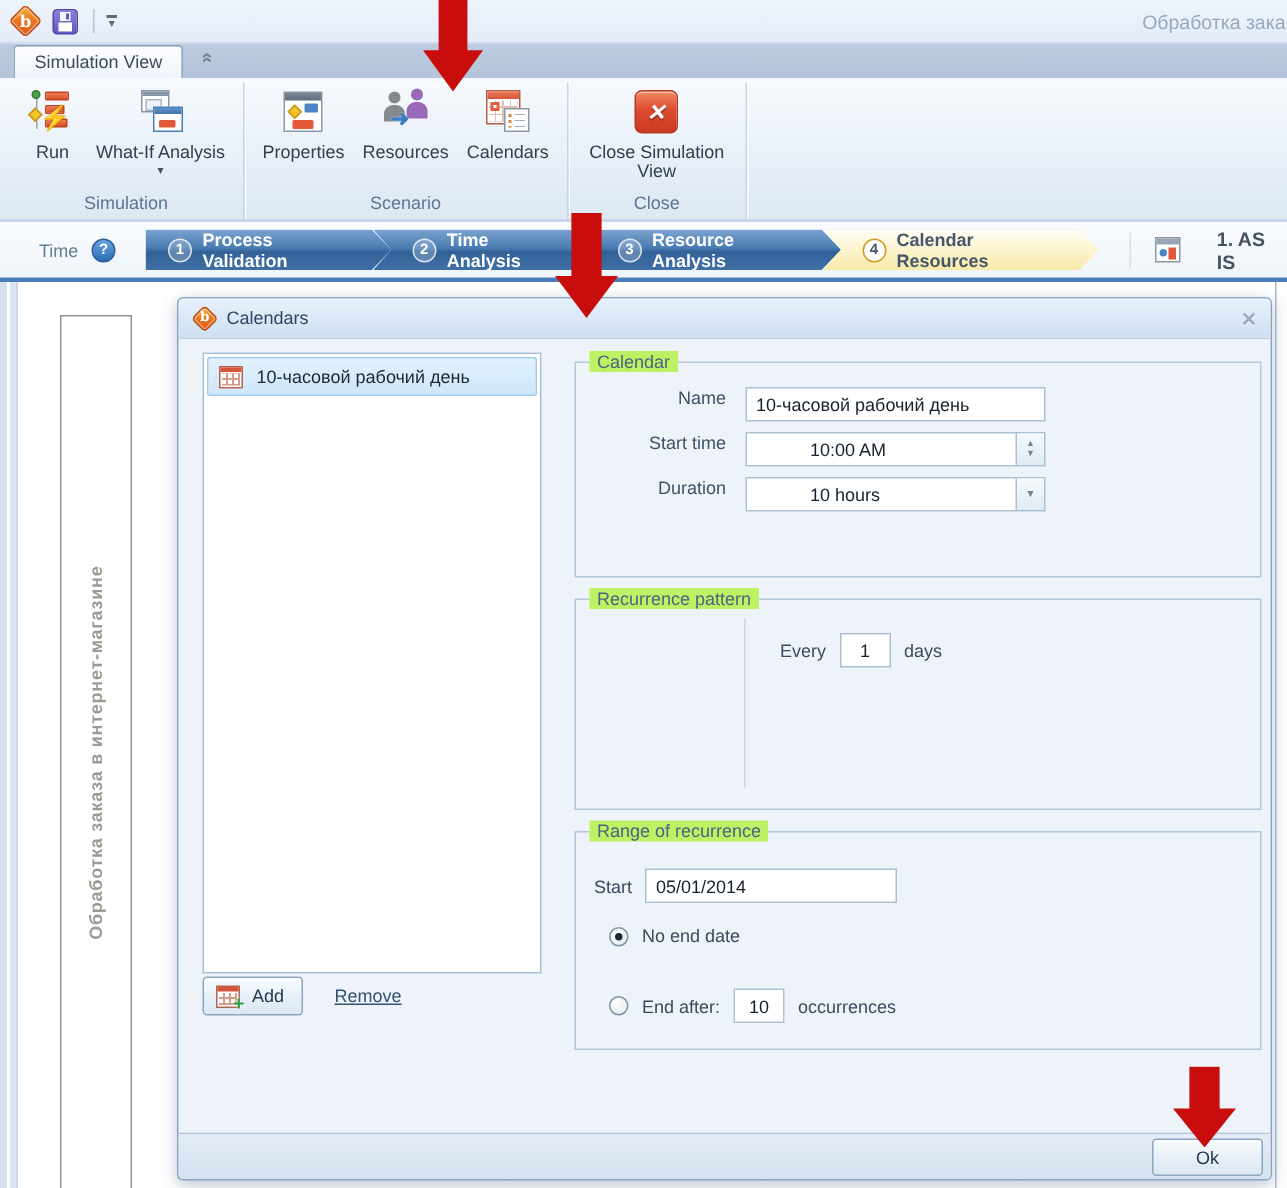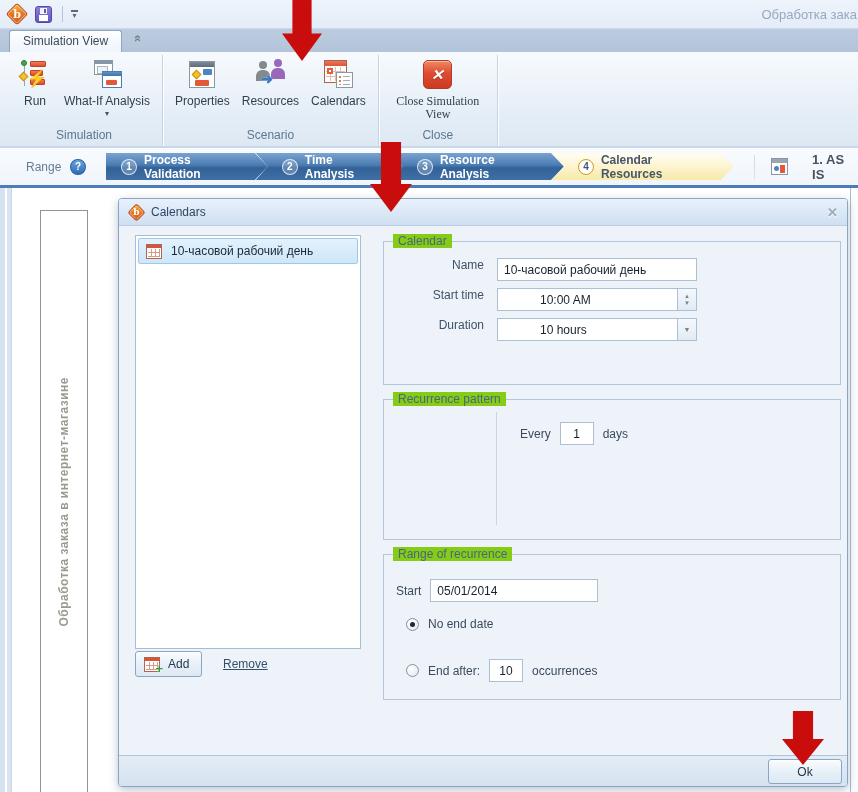--- a/index.html
+++ b/index.html
@@ -27,21 +27,21 @@
   .tabstrip { height:23px; background:linear-gradient(#bccbdf,#b3c4da); display:flex; align-items:flex-end; padding-left:9px; }
   .tab { background:linear-gradient(#fdfeff,#eff5fc); border:1px solid #8fa6c0; border-bottom:none; border-radius:3px 3px 0 0; padding:3px 13px 4px; font-size:12px; color:#3d4a58; cursor:pointer; }
   .collapse { margin:0 0 5px 12px; color:#76828e; transform:rotate(-90deg); font-size:13px; font-weight:bold; letter-spacing:-2px; cursor:pointer; }
 
   
   .ribbon { height:96px; background:linear-gradient(#f7fafd,#e5eef7 65%,#dde8f3); border-bottom:2px solid #c9d8e8; display:flex; padding:3px 0 0 6px; }
   .rgroup { display:flex; flex-direction:column; border-right:1px solid #c6d5e5; box-shadow:1px 0 0 #fbfdff; padding:0 3px; }
   .rbtns { display:flex; align-items:flex-start; flex:1; padding:1px 3px 0; }
   .rbtn { display:flex; flex-direction:column; align-items:center; padding:2px 6px; cursor:pointer; border-radius:2px; }
   .rbtn .cap { font-size:12px; color:#323f4d; text-align:center; line-height:13px; margin-top:3px; white-space:nowrap; }
-  .rbtn .cap.wrap { white-space:normal; width:94px;font-family:Liberation Serif, serif; }
+  .rbtn .cap.wrap { white-space:normal; width:94px; }
   .drop-ar { font-size:8px; color:#46545f; margin-top:2px; line-height:7px; }
   .glabel { text-align:center; font-size:12px; color:#5d7792; padding:1px 10px 4px; }
 
   .icon32 { width:34px; height:34px; position:relative; }
   .icon32 i { position:absolute; }
   
   .ic-run .rail { left:6px; top:4px; width:1px; height:24px; background:#93a5b5; }
   .ic-run .dot { left:3px; top:2px; width:6px; height:6px; border-radius:50%; background:#4ca24c; border:1px solid #2f7d32; }
   .ic-run .diam { left:2px; top:15px; width:7px; height:7px; background:#f2c12e; border:1px solid #c9941a; transform:rotate(45deg); }
   .ic-run .bar { left:12px; width:16px; height:6px; background:linear-gradient(#ef7c52,#da4f2c); border-radius:1px; border:1px solid #c04222; }
@@ -117,21 +117,21 @@
   .mini-cal { width:16px; height:15px; background:#fff; border:1px solid #b5634f; position:relative; flex:0 0 auto; display:inline-block; }
   .mini-cal::before { content:""; position:absolute; left:0; top:0; right:0; height:3px; background:#d5553a; }
   .mini-cal::after { content:""; position:absolute; left:1px; top:4px; right:1px; bottom:1px;
       background-image:repeating-linear-gradient(to right, transparent 0 3px, #d89a86 3px 4px), repeating-linear-gradient(to bottom, transparent 0 3px, #d89a86 3px 4px); }
   .mini-cal .plus { position:absolute; right:-4px; bottom:-5px; color:#2f9b43; font-weight:bold; font-size:13px; text-shadow:0 0 2px #fff; z-index:2; }
   .btn { background:linear-gradient(#fafcfe,#e9f1f9 45%,#dce8f3); border:1px solid #8ba6c1; border-radius:3px; font-size:12px; color:#22384e; box-shadow:inset 0 1px 0 #fff; cursor:pointer; font-family:"Liberation Sans", sans-serif; }
   .btn-add { position:absolute; left:16px; top:452px; height:26px; display:inline-flex; align-items:center; gap:8px; padding:0 12px 0 8px; }
   .link-remove { position:absolute; left:104px; top:458px; color:#33506c; text-decoration:underline; font-size:12px; cursor:pointer; }
 
   .grp { position:absolute; border:1px solid #b2c7dc; }
-  .grp .legend { position:absolute; top:-8px; left:9px; background:#84cc16; padding:0 5px; color:#4a6580; font-size:12px; }
+  .grp .legend { position:absolute; top:-8px; left:9px; background:#bef264; padding:0 5px; color:#4a6580; font-size:12px; }
   .grp-cal { left:264px; top:42px; width:458px; height:144px; padding:16px 0 0 14px; }
   .grp-rec { left:264px; top:200px; width:458px; height:141px; }
   .grp-rng { left:264px; top:355px; width:458px; height:146px; }
   .frow { display:flex; align-items:flex-start; margin-bottom:7px; }
   .frow label { width:86px; text-align:right; margin-right:13px; color:#3e5168; font-size:12px; }
   .tin { height:23px; border:1px solid #abc0d5; background:#fff; font-size:12px; color:#16222e; padding:0 6px; font-family:"Liberation Sans", sans-serif; }
   .w200 { width:200px; }
   .spinwrap { position:relative; }
   .spinwrap .tin { padding-right:24px;padding-left:42px; }
   .spinner { position:absolute; right:1px; top:1px; bottom:1px; width:19px; border-left:1px solid #abc0d5; background:linear-gradient(#f5f9fc,#e1eaf3); display:flex; flex-direction:column; align-items:center; justify-content:center; color:#74848f; cursor:pointer; }
@@ -256,21 +256,21 @@
               </i>
           </div>
           <span class="cap wrap">Close Simulation View</span>
         </div>
       </div>
       <div class="glabel">Close</div>
     </div>
   </div>
 
   <div class="levelbar">
-    <span class="lv-label">Range</span>
+    <span class="lv-label">Time</span>
     <span class="help-icon">?</span>
     <div class="steps">
       <div class="step first">
         <span class="stepnum">1</span>
         <span>Process Validation</span>
       </div>
       <div class="step">
         <span class="stepnum">2</span>
         <span>Time Analysis</span>
       </div>

